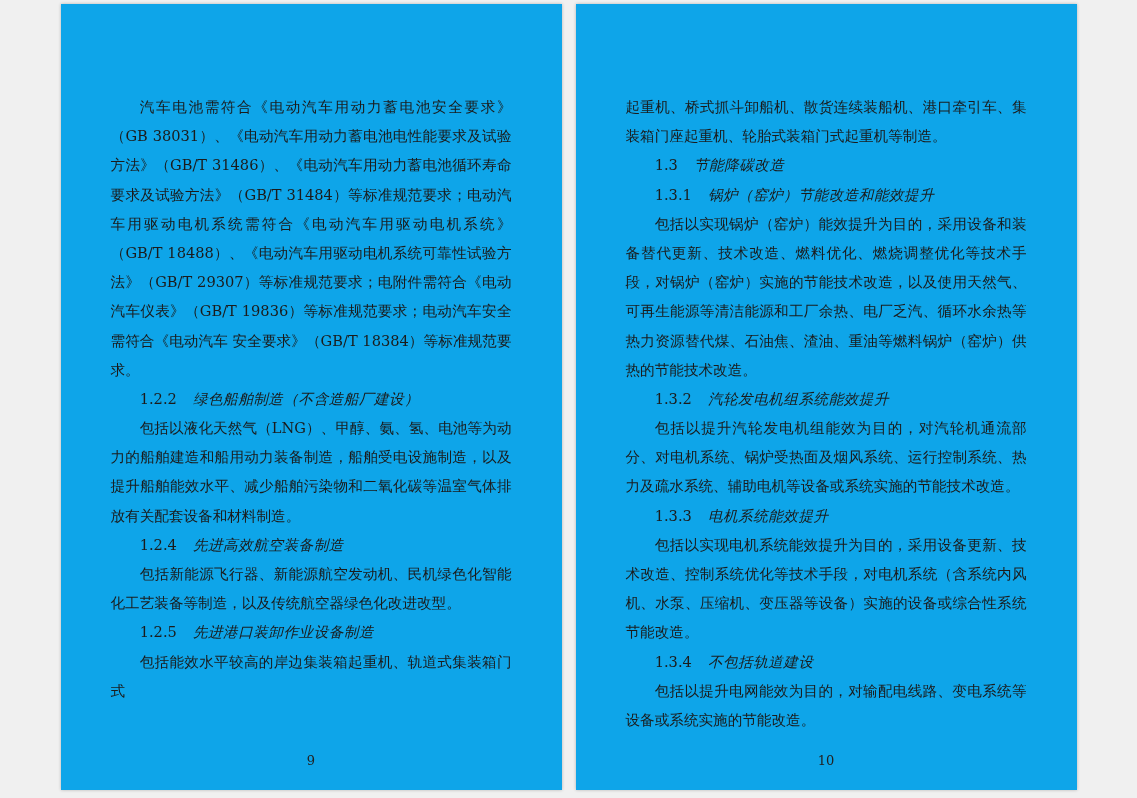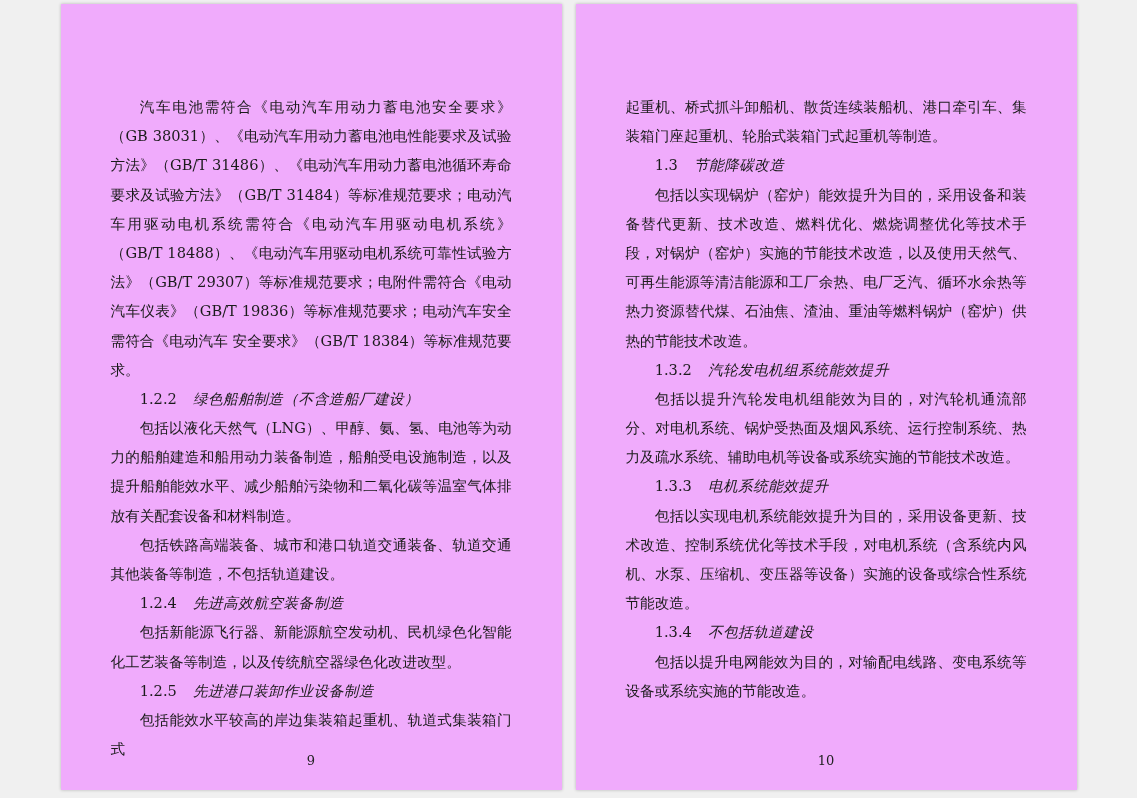--- a/index.html
+++ b/index.html
@@ -18,21 +18,21 @@
     height: 798px;
     display: flex;
     justify-content: center;
     gap: 14px;
     padding-top: 4px;
     box-sizing: border-box;
   }
   .page {
     width: 501px;
     height: 786px;
-    background: #f0abfc;
+    background: #0ea5e9;
     box-shadow: 0 0 3px rgba(0,0,0,0.25);
     box-sizing: border-box;
     padding: 88px 50px 10px 50px;
     position: relative;
   }
   .page-body {
     font-size: 14.6px;
     line-height: 2.0;
     color: #1b1b1b;
     text-align: justify;
@@ -72,33 +72,33 @@
 </head>
 <body>
 
 <div class="viewer">
 
   <div class="page">
     <div class="page-body">
       <p class="para">汽车电池需符合《电动汽车用动力蓄电池安全要求》（GB 38031）、《电动汽车用动力蓄电池电性能要求及试验方法》（GB/T 31486）、《电动汽车用动力蓄电池循环寿命要求及试验方法》（GB/T 31484）等标准规范要求；电动汽车用驱动电机系统需符合《电动汽车用驱动电机系统》（GB/T 18488）、《电动汽车用驱动电机系统可靠性试验方法》（GB/T 29307）等标准规范要求；电附件需符合《电动汽车仪表》（GB/T 19836）等标准规范要求；电动汽车安全需符合《电动汽车 安全要求》（GB/T 18384）等标准规范要求。</p>
       <p class="heading"><span class="num">1.2.2</span><span class="htext">绿色船舶制造（不含造船厂建设）</span></p>
       <p class="para">包括以液化天然气（LNG）、甲醇、氨、氢、电池等为动力的船舶建造和船用动力装备制造，船舶受电设施制造，以及提升船舶能效水平、减少船舶污染物和二氧化碳等温室气体排放有关配套设备和材料制造。</p>
-      <p class="para">包括铁路高端装备、城市和港口轨道交通装备、轨道交通其他装备等制造，不包括轨道建设。</p>
       <p class="heading"><span class="num">1.2.4</span><span class="htext">先进高效航空装备制造</span></p>
       <p class="para">包括新能源飞行器、新能源航空发动机、民机绿色化智能化工艺装备等制造，以及传统航空器绿色化改进改型。</p>
       <p class="heading"><span class="num">1.2.5</span><span class="htext">先进港口装卸作业设备制造</span></p>
       <p class="para">包括能效水平较高的岸边集装箱起重机、轨道式集装箱门式</p>
     </div>
     <div class="page-number">9</div>
   </div>
 
   <div class="page">
     <div class="page-body">
       <p class="para" style="text-indent:0">起重机、桥式抓斗卸船机、散货连续装船机、港口牵引车、集装箱门座起重机、轮胎式装箱门式起重机等制造。</p>
       <p class="heading"><span class="num">1.3</span><span class="htext">节能降碳改造</span></p>
+      <p class="heading lvl2"><span class="num">1.3.1</span><span class="htext">锅炉（窑炉）节能改造和能效提升</span></p>
       <p class="para">包括以实现锅炉（窑炉）能效提升为目的，采用设备和装备替代更新、技术改造、燃料优化、燃烧调整优化等技术手段，对锅炉（窑炉）实施的节能技术改造，以及使用天然气、可再生能源等清洁能源和工厂余热、电厂乏汽、循环水余热等热力资源替代煤、石油焦、渣油、重油等燃料锅炉（窑炉）供热的节能技术改造。</p>
       <p class="heading lvl2"><span class="num">1.3.2</span><span class="htext">汽轮发电机组系统能效提升</span></p>
       <p class="para">包括以提升汽轮发电机组能效为目的，对汽轮机通流部分、对电机系统、锅炉受热面及烟风系统、运行控制系统、热力及疏水系统、辅助电机等设备或系统实施的节能技术改造。</p>
       <p class="heading lvl2"><span class="num">1.3.3</span><span class="htext">电机系统能效提升</span></p>
       <p class="para">包括以实现电机系统能效提升为目的，采用设备更新、技术改造、控制系统优化等技术手段，对电机系统（含系统内风机、水泵、压缩机、变压器等设备）实施的设备或综合性系统节能改造。</p>
       <p class="heading lvl2"><span class="num">1.3.4</span><span class="htext">不包括轨道建设</span></p>
       <p class="para">包括以提升电网能效为目的，对输配电线路、变电系统等设备或系统实施的节能改造。</p>
     </div>
     <div class="page-number">10</div>
   </div>

